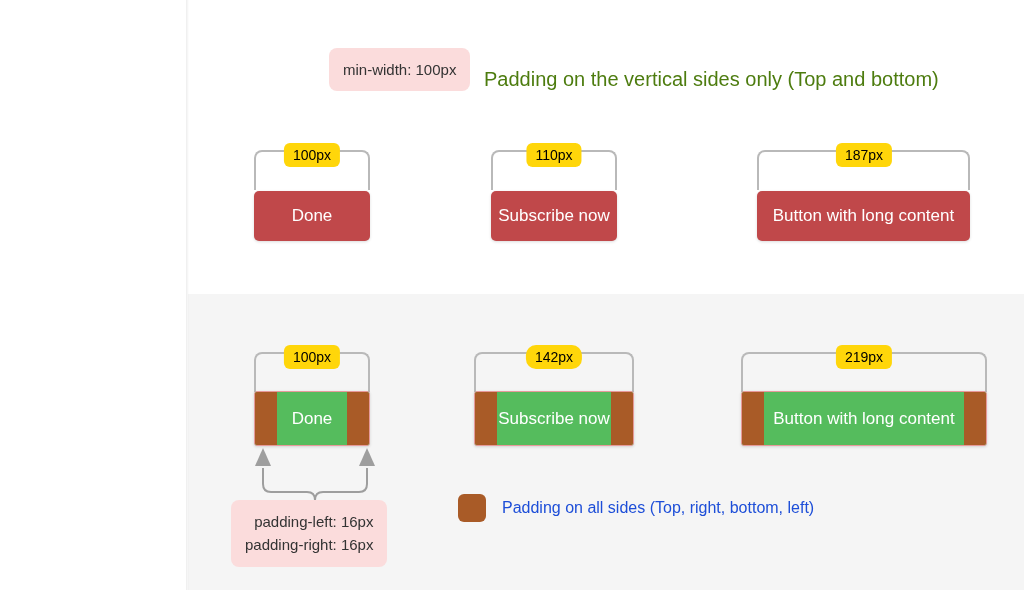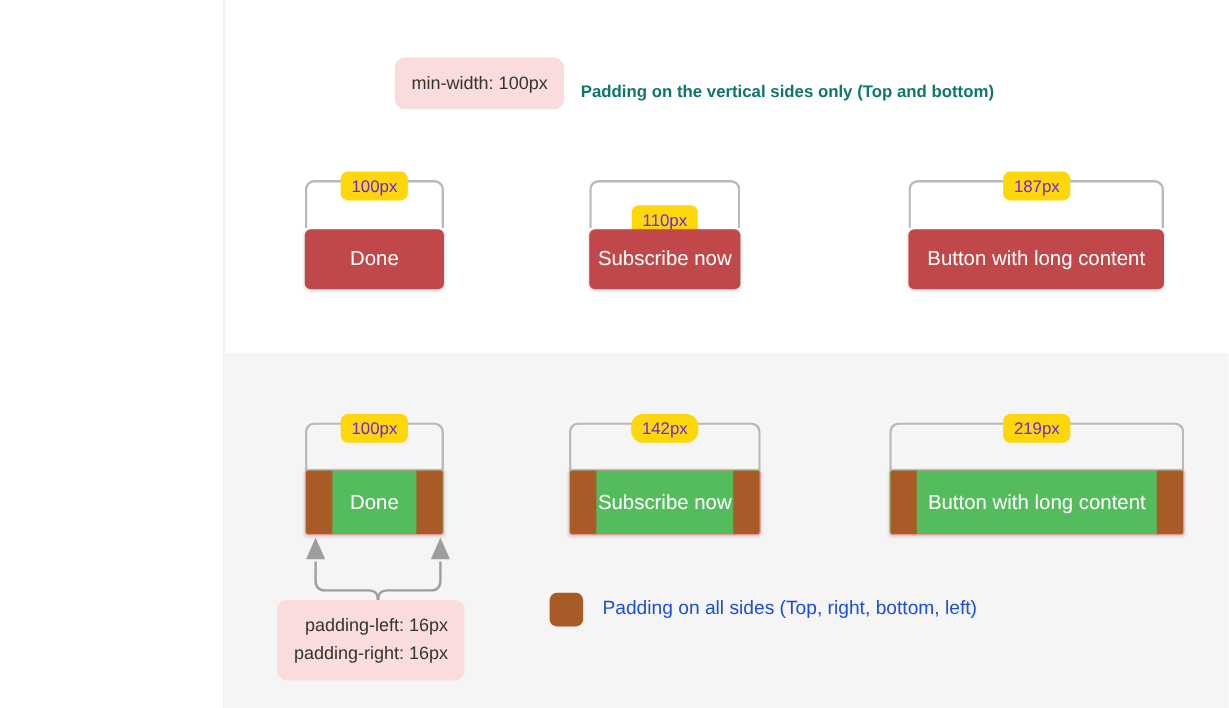--- a/index.html
+++ b/index.html
@@ -33,27 +33,27 @@
   .panel-bad  { top:0;   height:294px; background:#ffffff; }
   .panel-good { top:294px; height:296px; background:#f5f5f5; }
 
   
   .chip { position:absolute; background:#fbdcdc; border-radius:8px;
           padding:10px 14px; font-size:15px; color:#333; line-height:1.55;
           text-align:center; white-space:nowrap; }
   #chip-top    { left:329px; top:48px; }
   #chip-bottom { left:231px; top:500px; text-align:right; }
 
-  .caption { position:absolute; font-size:14px; color:#0f766e; white-space:nowrap;font-weight:bold; }
+  .caption { position:absolute; font-size:20px; color:#4d7c0f; white-space:nowrap; }
   #cap-top { left:484px; top:68px; }
 
   
   .bracket { position:absolute; height:40px; border:2px solid #b9b9b9;
              border-bottom:none; border-radius:8px 8px 0 0; }
-  .badge { position:absolute; background:#ffd60a; color:#6d28d9;
+  .badge { position:absolute; background:#ffd60a; color:#000000;
            font-size:14px; font-weight:500; border-radius:6px;
            padding:4px 9px; white-space:nowrap; transform:translateX(-50%);
            line-height:1.15; }
 
   
   .btn { position:absolute; display:flex; align-items:center; justify-content:center;
          color:#ffffff; font-size:17px; white-space:nowrap; }
   .btn-bad { height:50px; background:#c0484a; border-radius:5px;
              box-shadow:0 1px 3px rgba(0,0,0,.14); }
   .btn-good { height:55px; border-radius:3px; overflow:hidden;
@@ -85,21 +85,21 @@
   </div>
   <div class="caption" id="cap-top">Padding on the vertical sides only (Top and bottom)</div>
 
   <div class="bracket" style="left:254px; top:150px; width:116px;"></div>
   <div class="badge" style="left:312px; top:143px;">100px</div>
   <div class="btn btn-bad" style="left:254px; top:191px; width:116px;">
     <span class="lbl">Done</span>
   </div>
 
   <div class="bracket" style="left:491px; top:150px; width:126px;"></div>
-  <div class="badge" style="left:554px; top:143px;margin-top:28px;">110px</div>
+  <div class="badge" style="left:554px; top:143px;">110px</div>
   <div class="btn btn-bad" style="left:491px; top:191px; width:126px;">
     <span class="lbl">Subscribe now</span>
   </div>
 
   <div class="bracket" style="left:757px; top:150px; width:213px;"></div>
   <div class="badge" style="left:864px; top:143px;">187px</div>
   <div class="btn btn-bad" style="left:757px; top:191px; width:213px;">
     <span class="lbl">Button with long content</span>
   </div>
 

